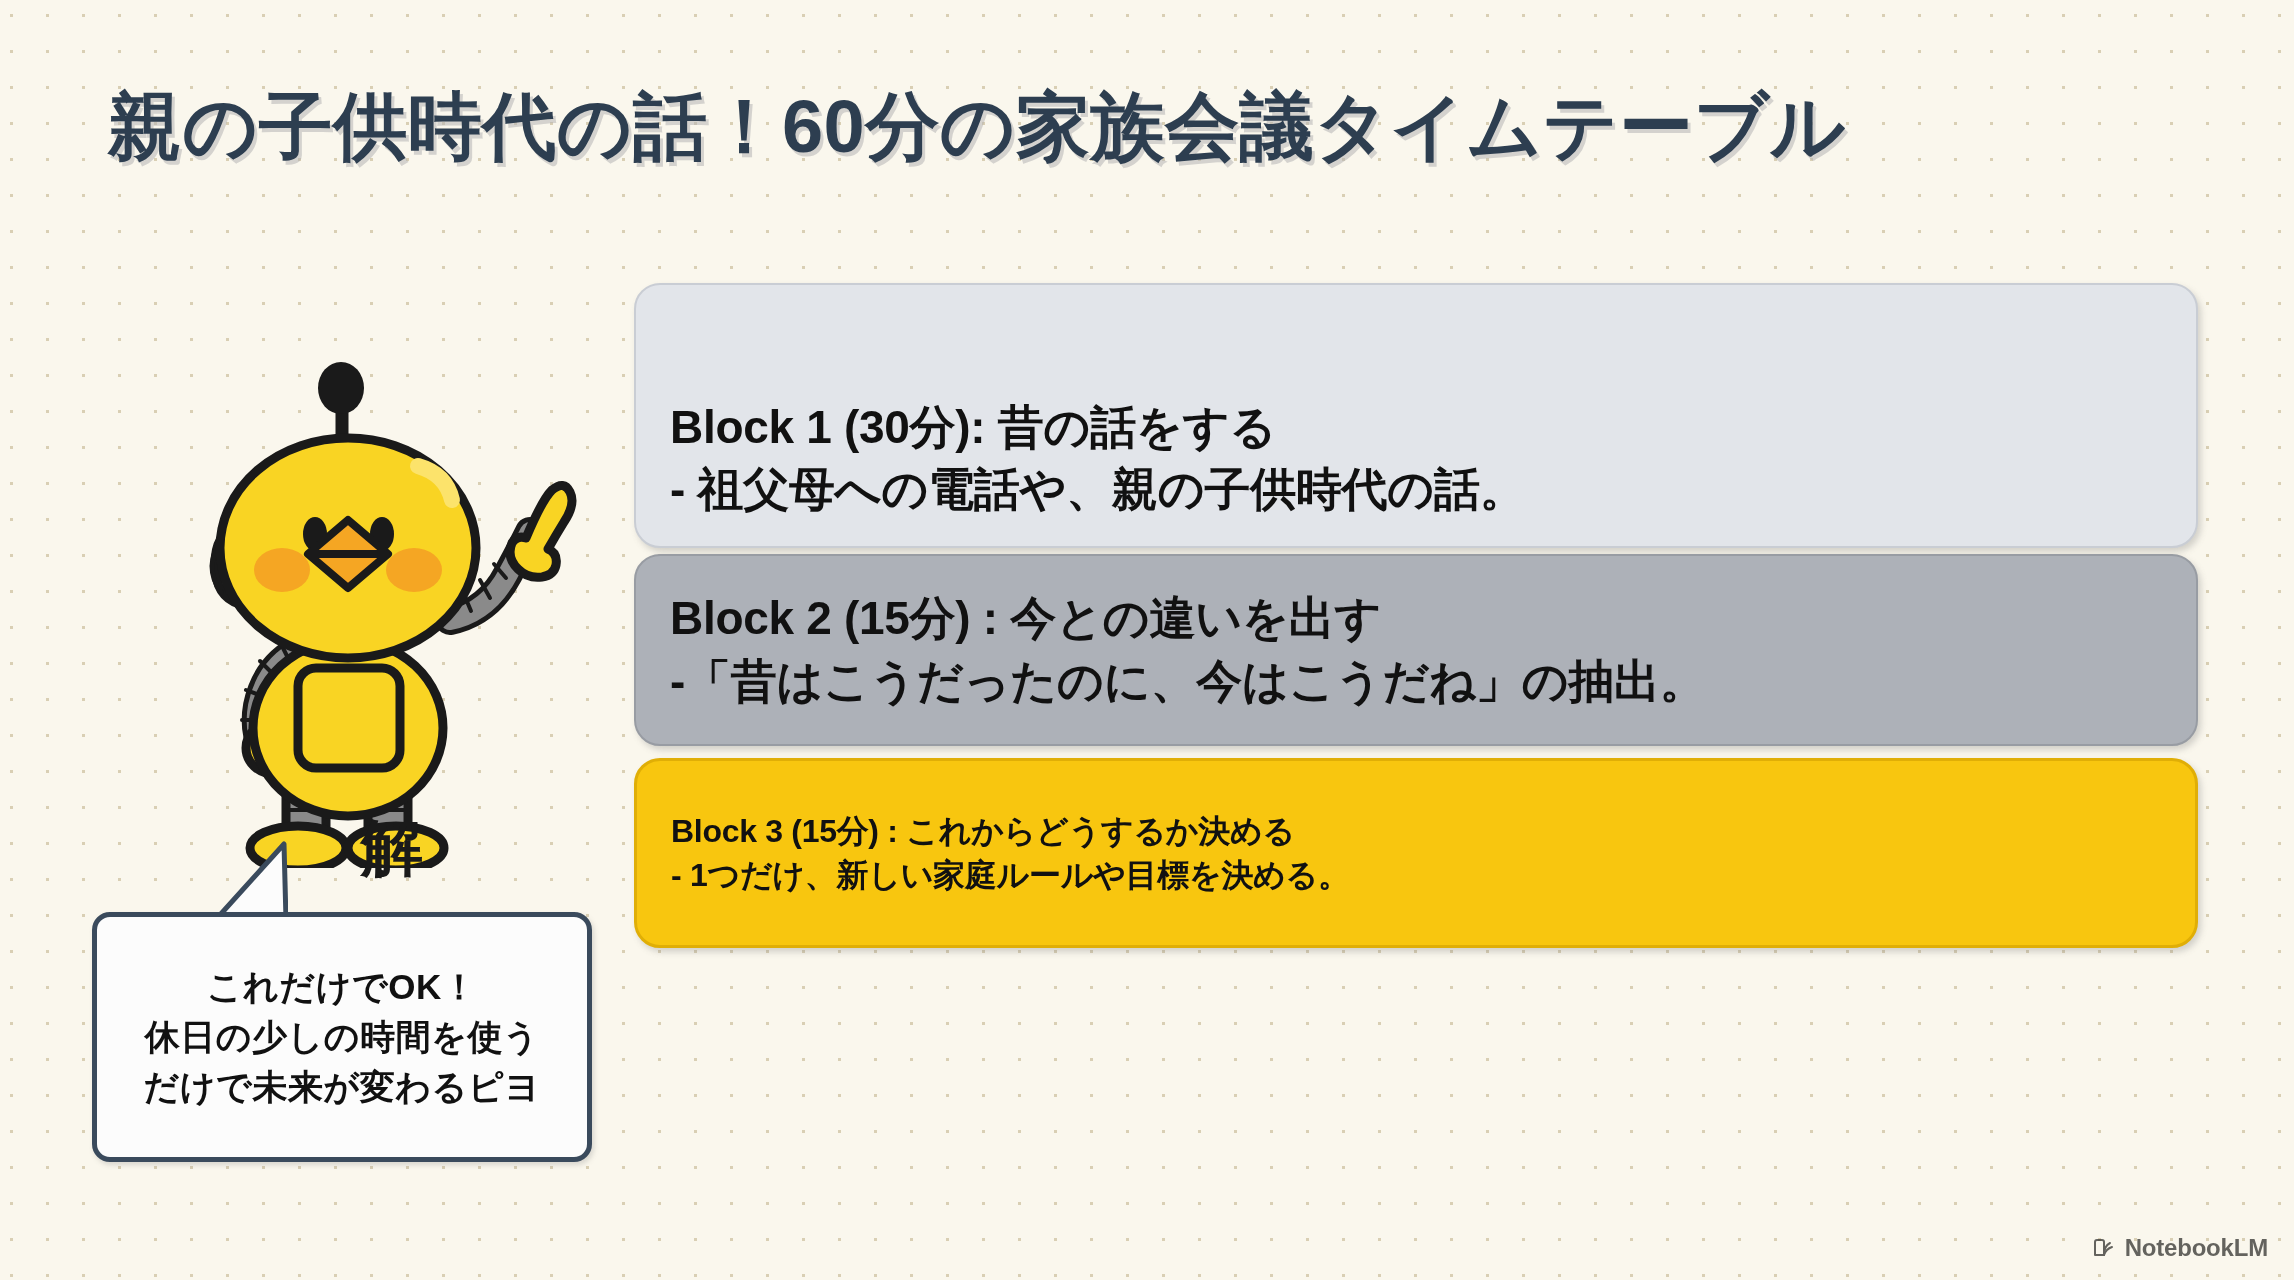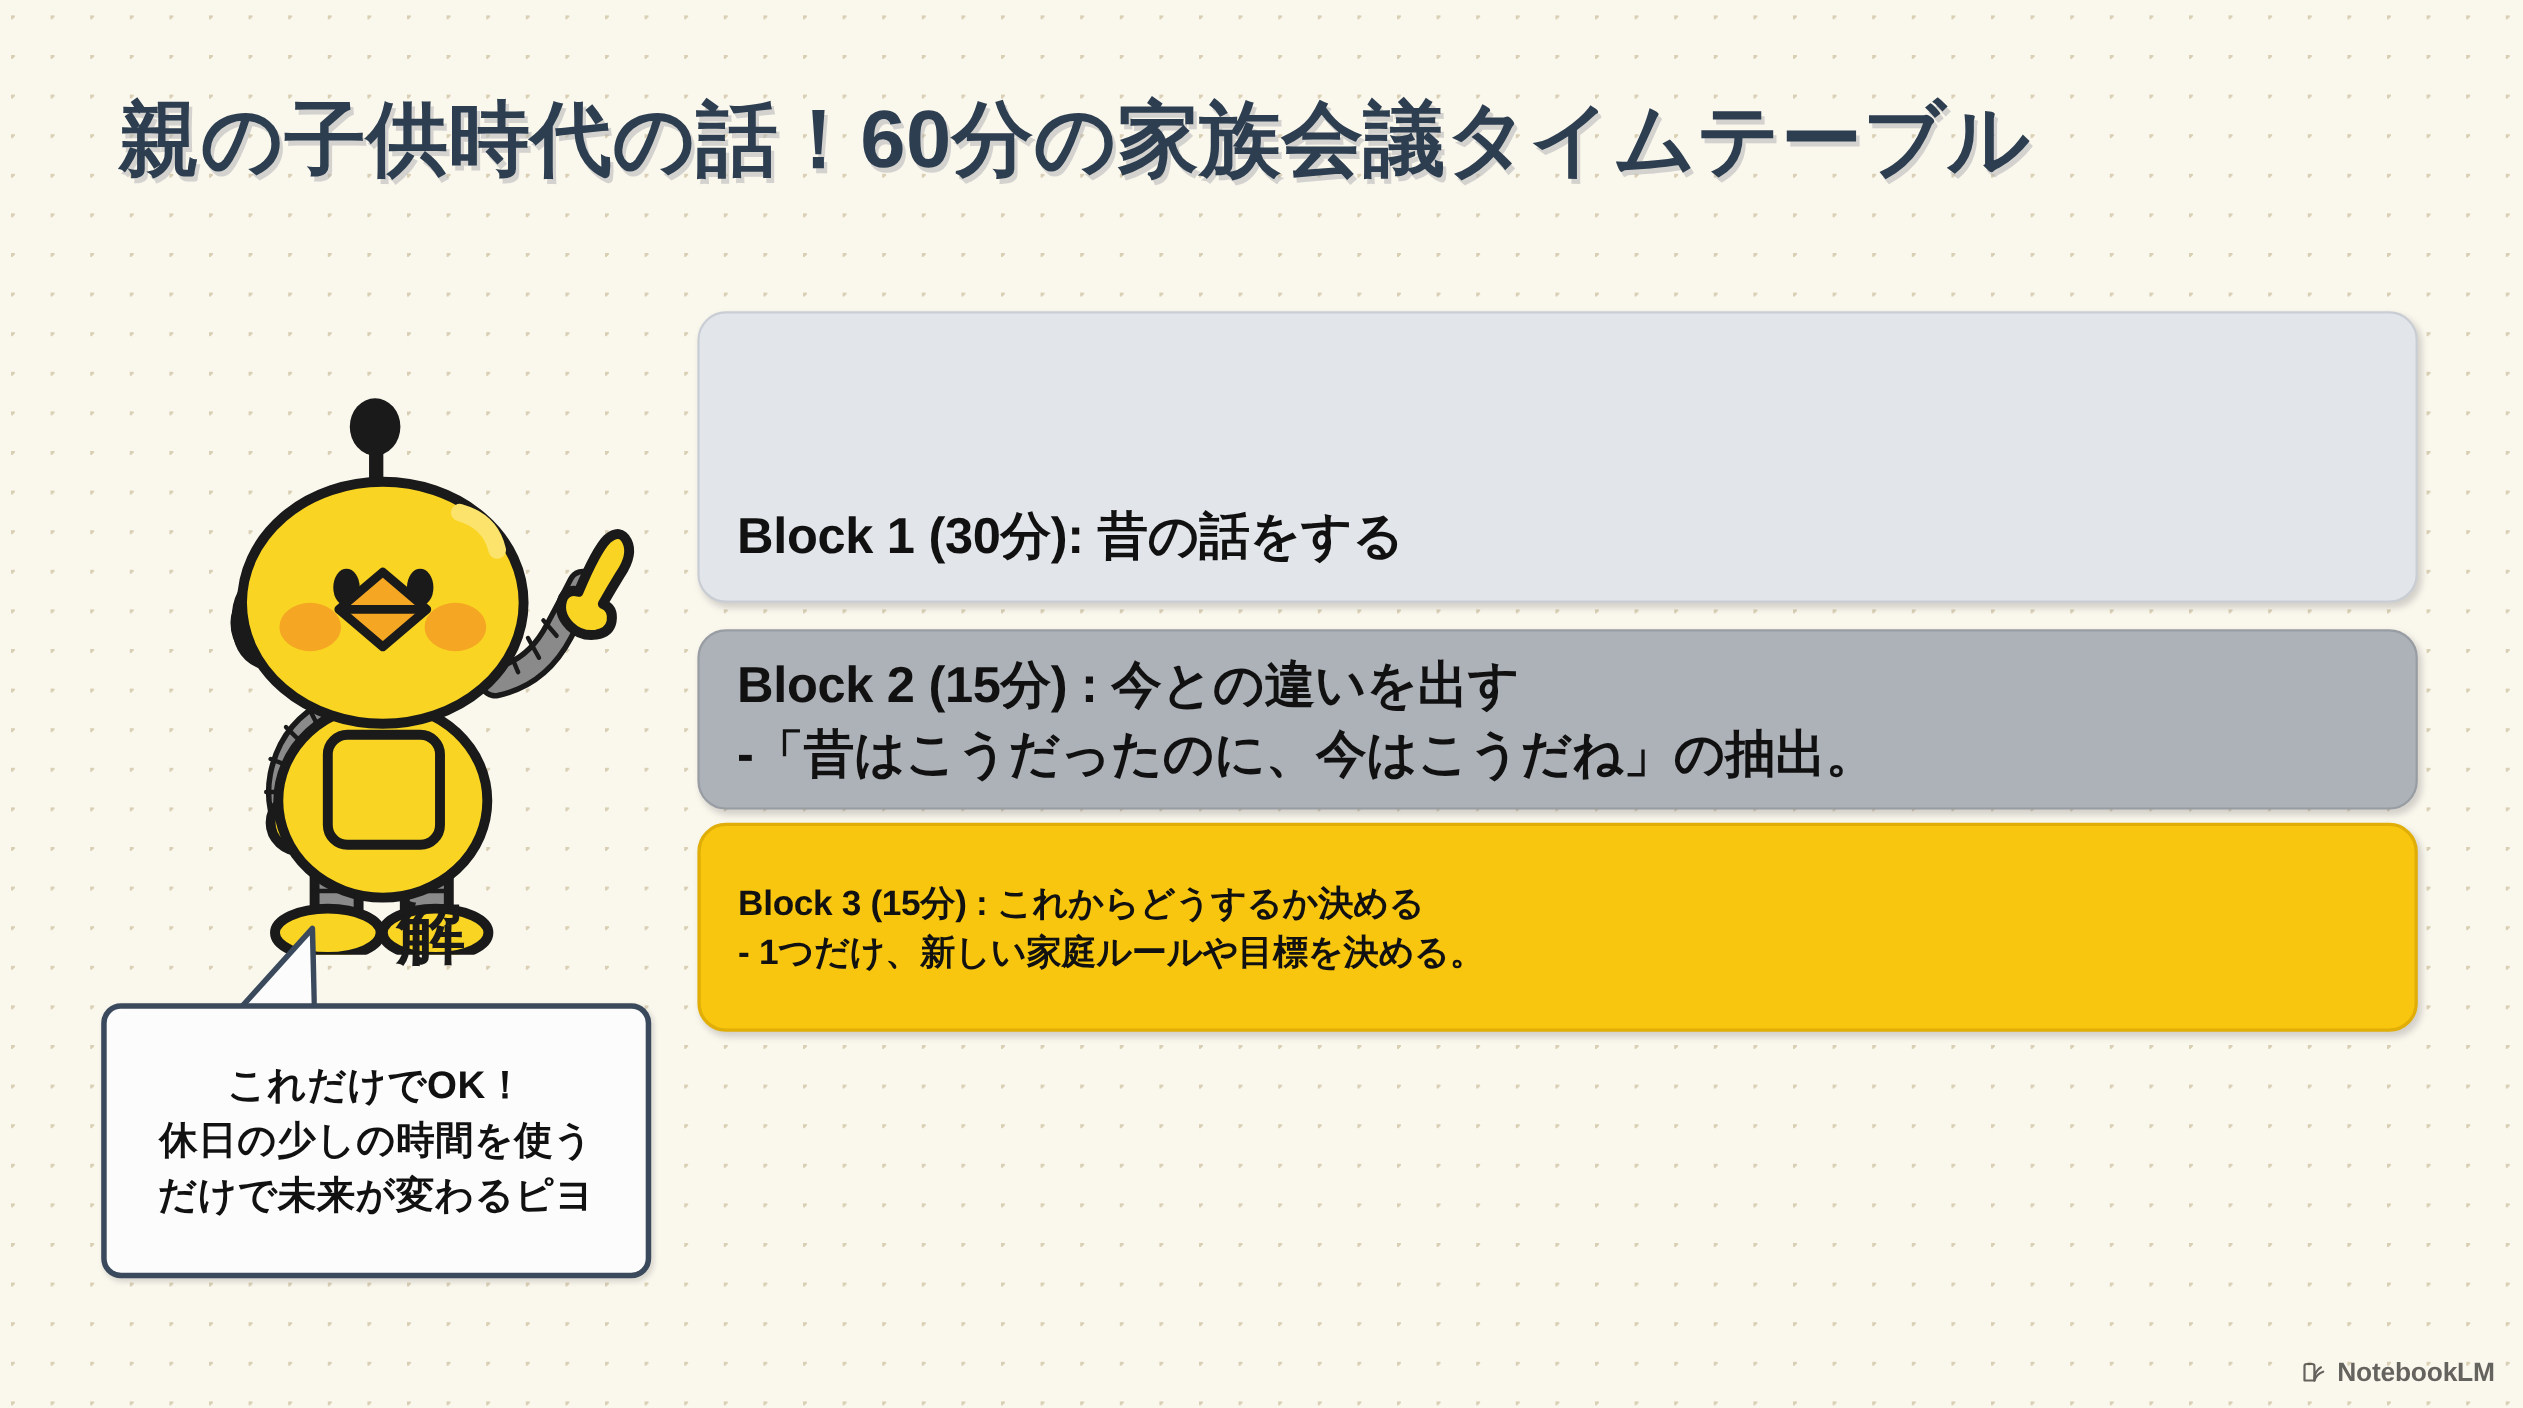--- a/index.html
+++ b/index.html
@@ -71,24 +71,24 @@
   #block-1 {
     height: 265px;
     background: #E2E5EA;
     border: 2px solid #C9CDD4;
     justify-content: flex-end;
     padding-bottom: 26px;
   }
 
   
   #block-2 {
-    height: 164px;
+    height: 192px;
     background: #ADB1B8;
     border: 2px solid #989CA3;
-    margin-top: 24px;
+    margin-top: 6px;
     justify-content: center;
   }
 
   
   #block-3 {
     height: 190px;
     background: #F8C60F;
     border: 3px solid #E0AE06;
     margin-top: 12px;
     justify-content: center;
@@ -243,20 +243,21 @@
   <div class="bubble">
     <div class="btext">これだけでOK！</div>
     <div class="btext">休日の少しの時間を使う</div>
     <div class="btext">だけで未来が変わるピヨ</div>
   </div>
 
   <div class="blocks">
 
     <div class="block" id="block-1">
       <div class="line l1">Block 1 (30分): 昔の話をする</div>
+      <div class="line l2">- 祖父母への電話や、親の子供時代の話。</div>
     </div>
 
     <div class="block" id="block-2">
       <div class="line l1">Block 2 (15分) : 今との違いを出す</div>
       <div class="line l2">-「昔はこうだったのに、今はこうだね」の抽出。</div>
     </div>
 
     <div class="block" id="block-3">
       <div class="line l1">Block 3 (15分) : これからどうするか決める</div>
       <div class="line l2">- 1つだけ、新しい家庭ルールや目標を決める。</div>

